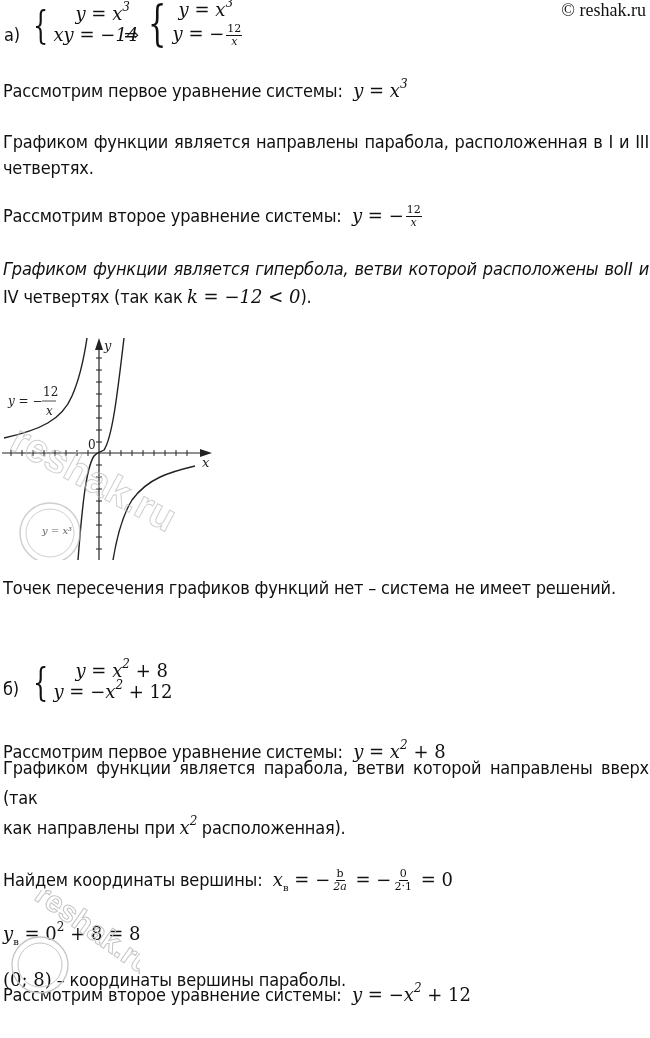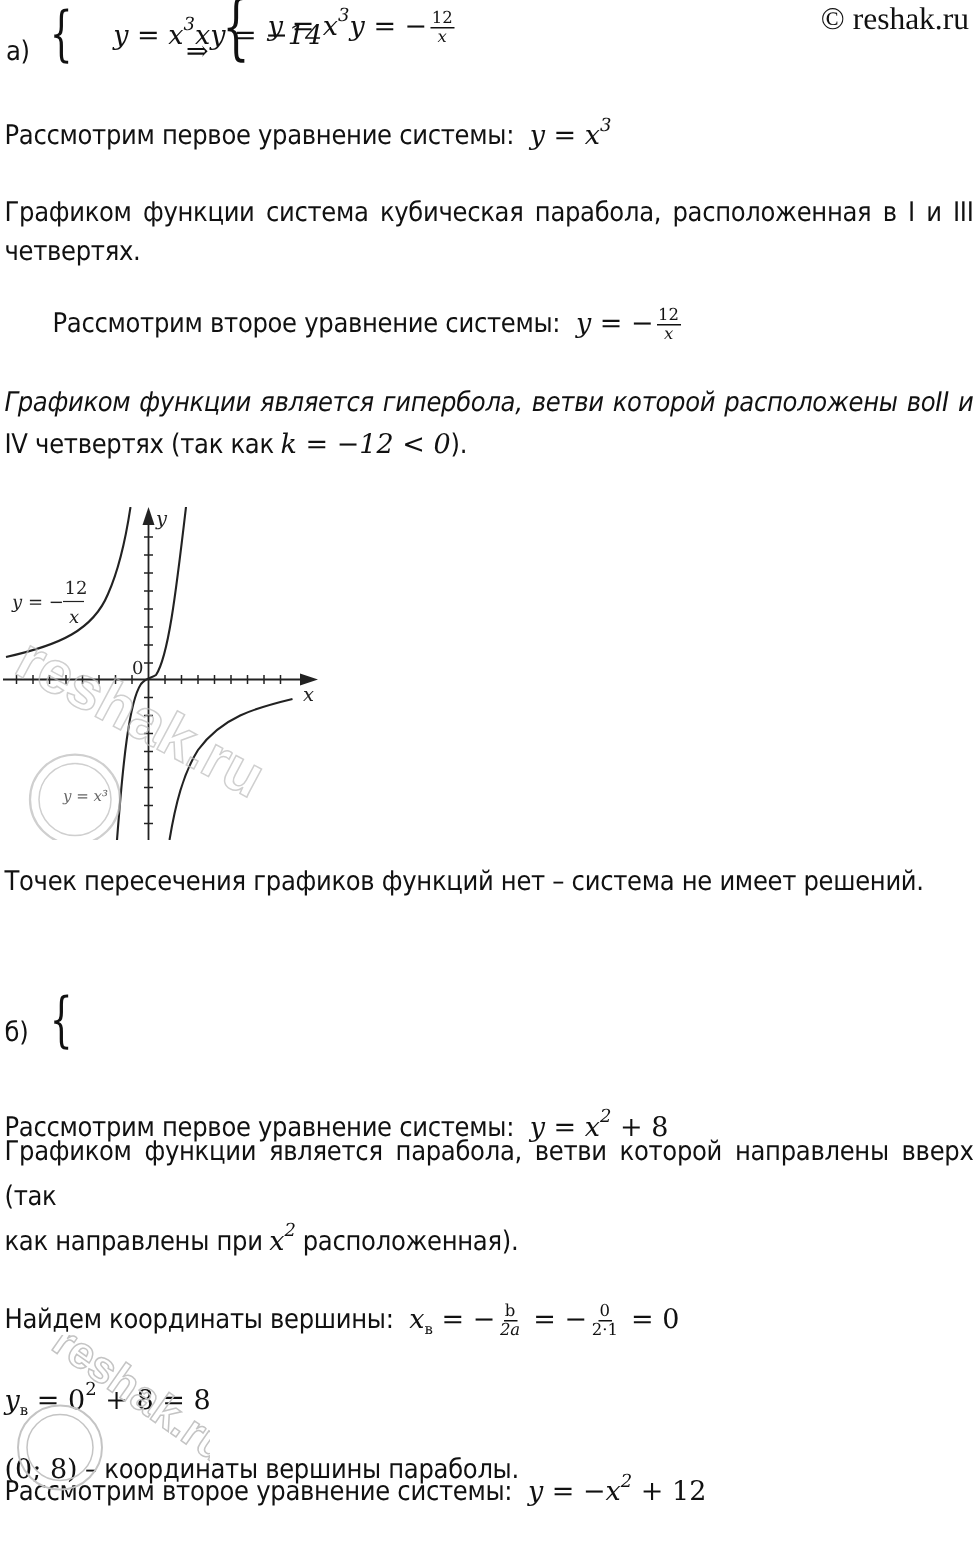--- a/index.html
+++ b/index.html
@@ -8,22 +8,22 @@
   .abs { position:absolute; white-space:nowrap; }
   .txt { font-size:18px; font-family:"DejaVu Sans Condensed","DejaVu Sans", sans-serif; letter-spacing:-0.2px; }
   .math { font-family:"DejaVu Serif", serif; font-style:italic; font-size:18px; }
   .mup { font-family:"DejaVu Serif", serif; font-style:normal; }
   sup { font-size:12px; vertical-align:9px; line-height:0; }
   .frac { display:inline-flex; flex-direction:column; align-items:center; vertical-align:middle; font-size:11px; line-height:12px; margin:0 2px; }
   .frac .num { border-bottom:1px solid #111; padding:0 1px; font-style:normal; }
   .frac .den { padding:0 1px; }
   .brace { font-family:"DejaVu Serif", serif; font-size:40px; font-weight:100; line-height:40px; transform:scaleX(0.6); display:inline-block; }
   .sys { display:inline-flex; align-items:center; }
-  .sys-lines { display:flex; flex-direction:row; line-height:21px; }
-  .copyright { font-family:"Liberation Serif", serif; font-size:21px; }
+  .sys-lines { display:flex; flex-direction:column; line-height:21px; }
+  .copyright { font-family:"Liberation Serif", serif; font-size:18px; }
   .justify { text-align:justify; white-space:normal; width:646px; line-height:30px; }
   .justify::after{ content:""; display:inline-block; width:100%; }
 </style>
 </head>
 <body>
 
 <div class="abs copyright" style="right:4px; top:0px;">© reshak.ru</div>
 
 <div class="abs txt" style="left:4px; top:24px;">а)</div>
 <div class="abs sys" style="left:28px; top:3px;">
@@ -44,25 +44,25 @@
         </span></span>
   </div>
 </div>
 
 <div class="abs" style="left:3px; top:80px;">
   <span class="txt">Рассмотрим первое уравнение системы:</span>
   <span class="math" style="margin-left:6px;"><span>y = x</span><sup>3</sup></span>
 </div>
 
 <div class="abs txt justify" style="left:3px; top:127px;">
-  <span>Графиком функции система кубическая парабола, расположенная в I и III</span>
+  <span>Графиком функции является направлены парабола, расположенная в I и III</span>
 </div>
 <div class="abs txt" style="left:3px; top:157px;">четвертях.</div>
 
-<div class="abs" style="left:3px; top:204px;margin-left:32px;">
+<div class="abs" style="left:3px; top:204px;">
   <span class="txt">Рассмотрим второе уравнение системы:</span>
   <span class="math" style="margin-left:6px;"><span>y = −</span><span class="frac">
         <span class="num">12</span>
         <span class="den">x</span>
       </span></span>
 </div>
 
 <div class="abs txt justify" style="left:3px; top:254px;font-style:italic;">
   <span>Графиком функции является гипербола, ветви которой расположены воII и</span>
 </div>
@@ -140,20 +140,24 @@
       <text x="0" y="138" font-family="Liberation Sans, sans-serif" font-weight="bold" font-size="40" fill="none" stroke="#bbb" stroke-width="1" transform="rotate(28 60 140)">reshak.ru</text>
     </g>
   </svg>
 </div>
 
 <div class="abs txt" style="left:3px; top:577px;">Точек пересечения графиков функций нет – система не имеет решений.</div>
 
 <div class="abs txt" style="left:3px; top:678px;">б)</div>
 <div class="abs sys" style="left:28px; top:660px;">
   <span class="brace">{</span>
+  <div class="sys-lines math">
+    <span style="padding-left:22px;"><span>y = x</span><sup>2</sup><span class="mup"> + 8</span></span>
+    <span><span>y = −x</span><sup>2</sup><span class="mup"> + 12</span></span>
+  </div>
 </div>
 
 <div class="abs" style="left:3px; top:741px;">
   <span class="txt">Рассмотрим первое уравнение системы:</span>
   <span class="math" style="margin-left:6px;"><span>y = x</span><sup>2</sup><span class="mup"> + 8</span></span>
 </div>
 
 <div class="abs txt justify" style="left:3px; top:753px;">
   <span>Графиком функции является парабола, ветви которой направлены вверх (так</span>
 </div>

